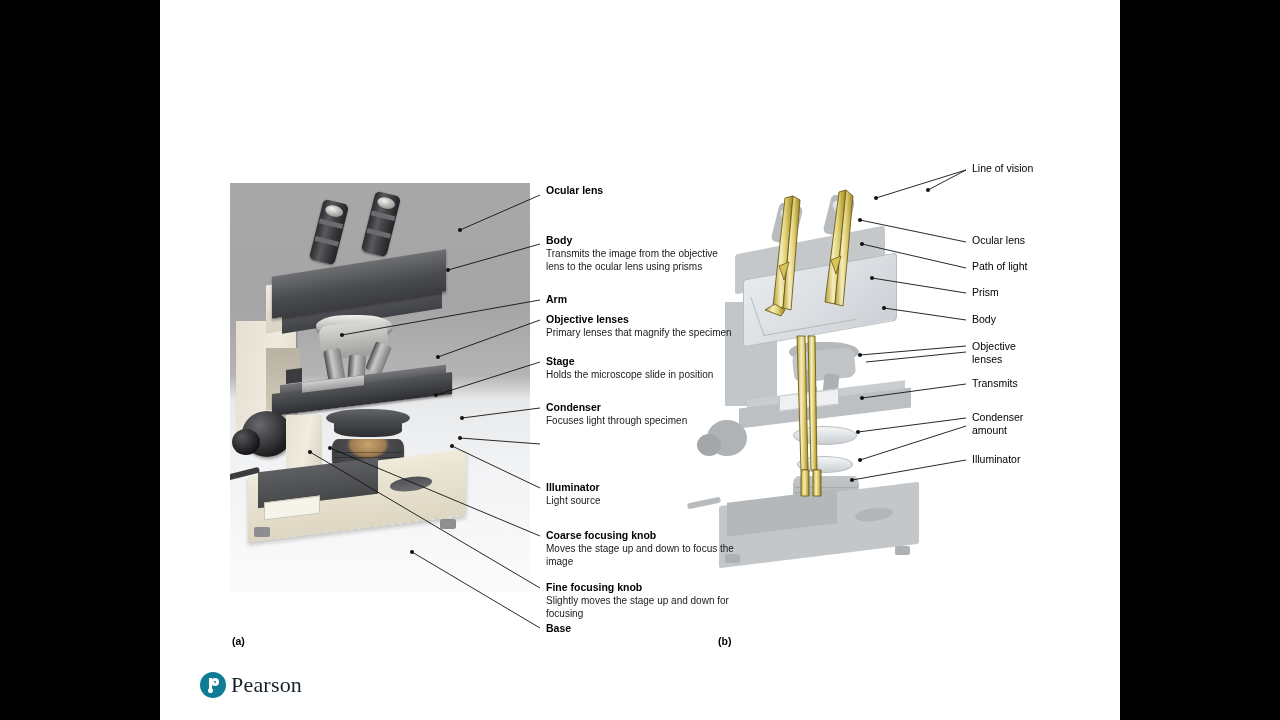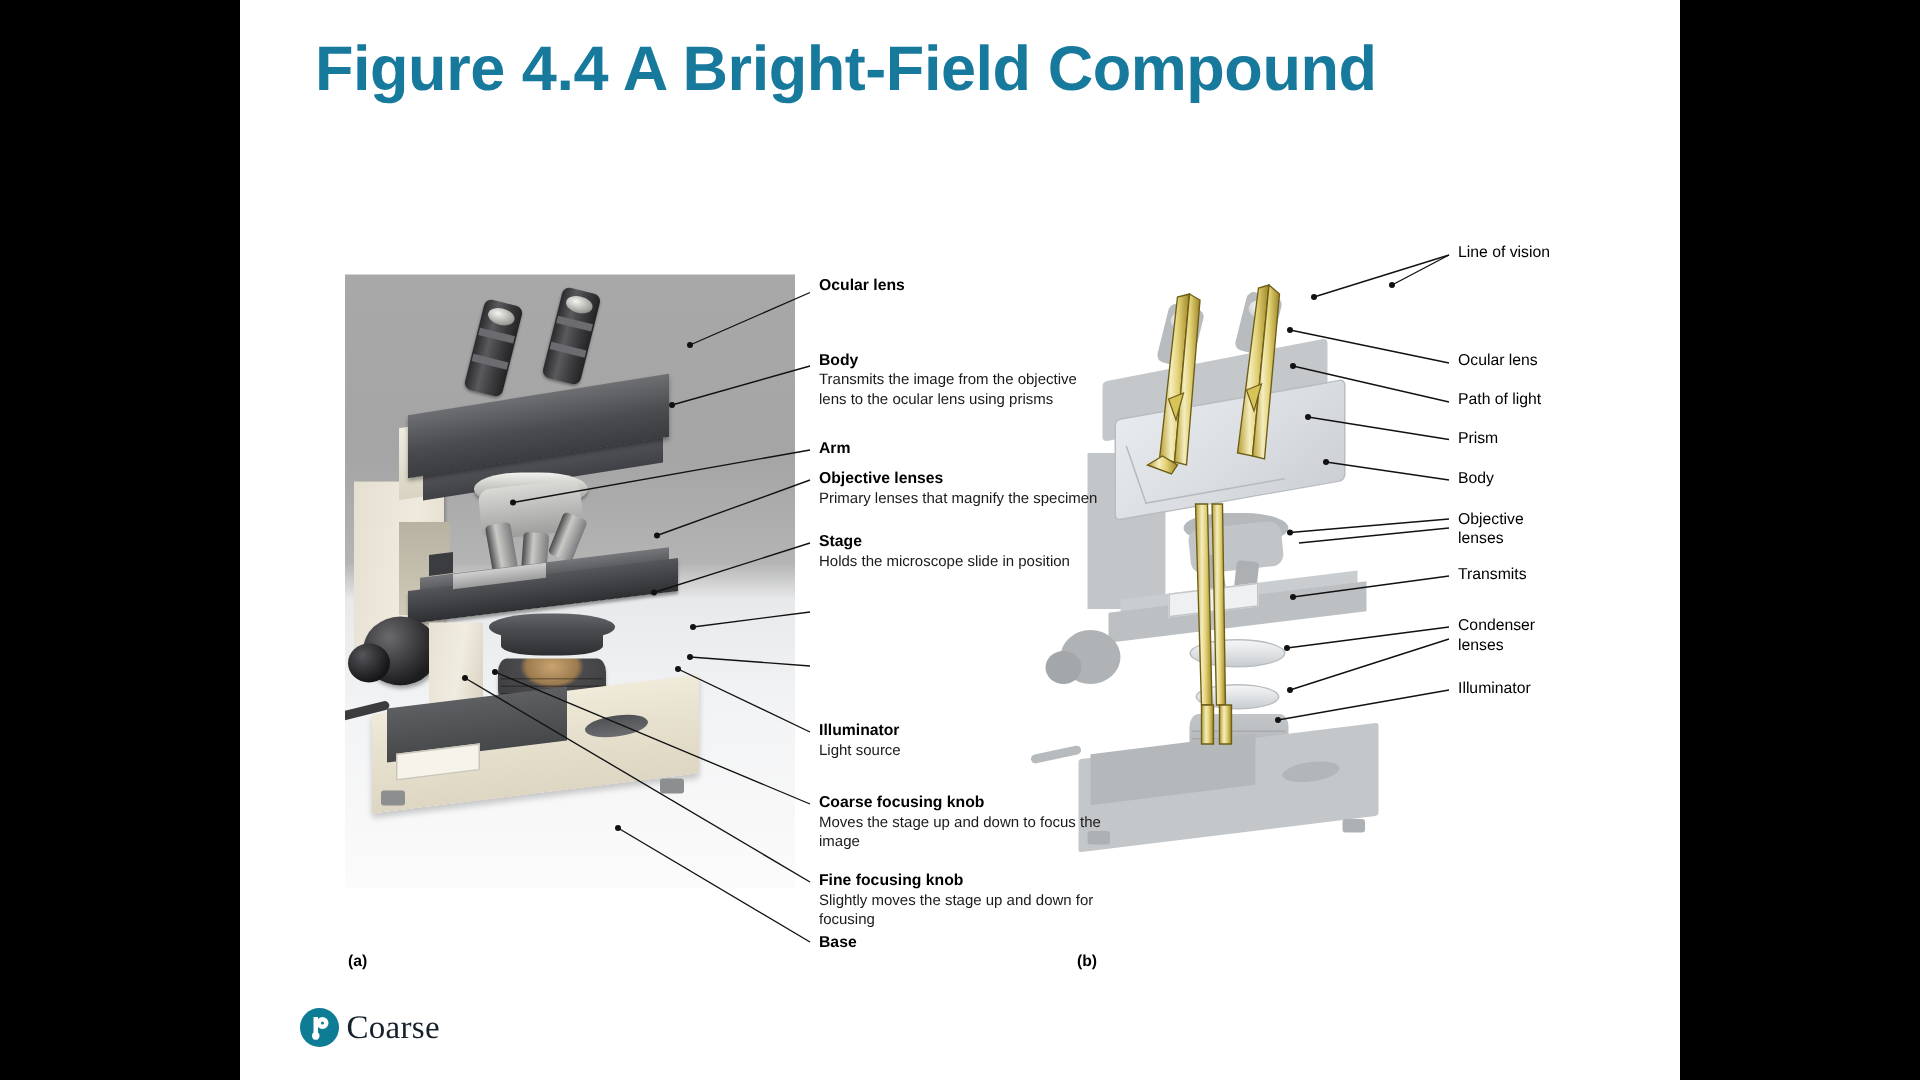--- a/index.html
+++ b/index.html
@@ -280,21 +280,20 @@
 </style>
 </head>
 <body>
 
 <div class="bar" id="bar-left"></div>
 <div class="bar" id="bar-right"></div>
 
 <div id="slide">
 
   <div id="title">
-    <div>Figure 4.4 A Bright-Field Compound</div>
   </div>
 
   <div id="figure">
 
     <div id="photo">
       <div class="pt arm-col"></div>
       <div class="pt arm-notch"></div>
       <div class="pt head-side"></div>
       <div class="pt head-under"></div>
       <div class="pt head-plate"></div>
@@ -485,20 +484,24 @@
       <div class="lhead">Arm</div>
     </div>
     <div class="lblock" style="left:386px;top:163px">
       <div class="lhead">Objective lenses</div>
       <div class="ldesc">Primary lenses that magnify the specimen</div>
     </div>
     <div class="lblock" style="left:386px;top:205px">
       <div class="lhead">Stage</div>
       <div class="ldesc">Holds the microscope slide in position</div>
     </div>
+    <div class="lblock" style="left:386px;top:251px">
+      <div class="lhead">Condenser</div>
+      <div class="ldesc">Focuses light through specimen</div>
+    </div>
     <div class="lblock" style="left:386px;top:331px">
       <div class="lhead">Illuminator</div>
       <div class="ldesc">Light source</div>
     </div>
     <div class="lblock" style="left:386px;top:431px">
       <div class="lhead">Fine focusing knob</div>
       <div class="ldesc">Slightly moves the stage up and down for focusing</div>
     </div>
     <div class="lblock" style="left:386px;top:379px">
       <div class="lhead">Coarse focusing knob</div>
@@ -508,31 +511,31 @@
       <div class="lhead">Base</div>
     </div>
 
     <div class="rlabel" style="left:812px;top:12px">Line of vision</div>
     <div class="rlabel" style="left:812px;top:84px">Ocular lens</div>
     <div class="rlabel" style="left:812px;top:110px">Path of light</div>
     <div class="rlabel" style="left:812px;top:136px">Prism</div>
     <div class="rlabel" style="left:812px;top:163px">Body</div>
     <div class="rlabel" style="left:812px;top:190px;width:62px">Objective lenses</div>
     <div class="rlabel" style="left:812px;top:227px">Transmits</div>
-    <div class="rlabel" style="left:812px;top:261px;width:66px">Condenser lenses</div>
+    <div class="rlabel" style="left:812px;top:261px;width:66px">Condenser amount</div>
     <div class="rlabel" style="left:812px;top:303px">Illuminator</div>
 
     <div class="subcap" style="left:72px;top:485px">(a)</div>
     <div class="subcap" style="left:558px;top:485px">(b)</div>
   </div>
 
   <div id="footer">
     <div id="logo">
       <div id="logo-mark">
         <div class="pstem"></div>
         <div class="pbowl"></div>
         <div class="pdot"></div>
       </div>
-      <div id="logo-text">Coarse</div>
+      <div id="logo-text">Pearson</div>
     </div>
   </div>
 
 </div>
 
 </body></html>

